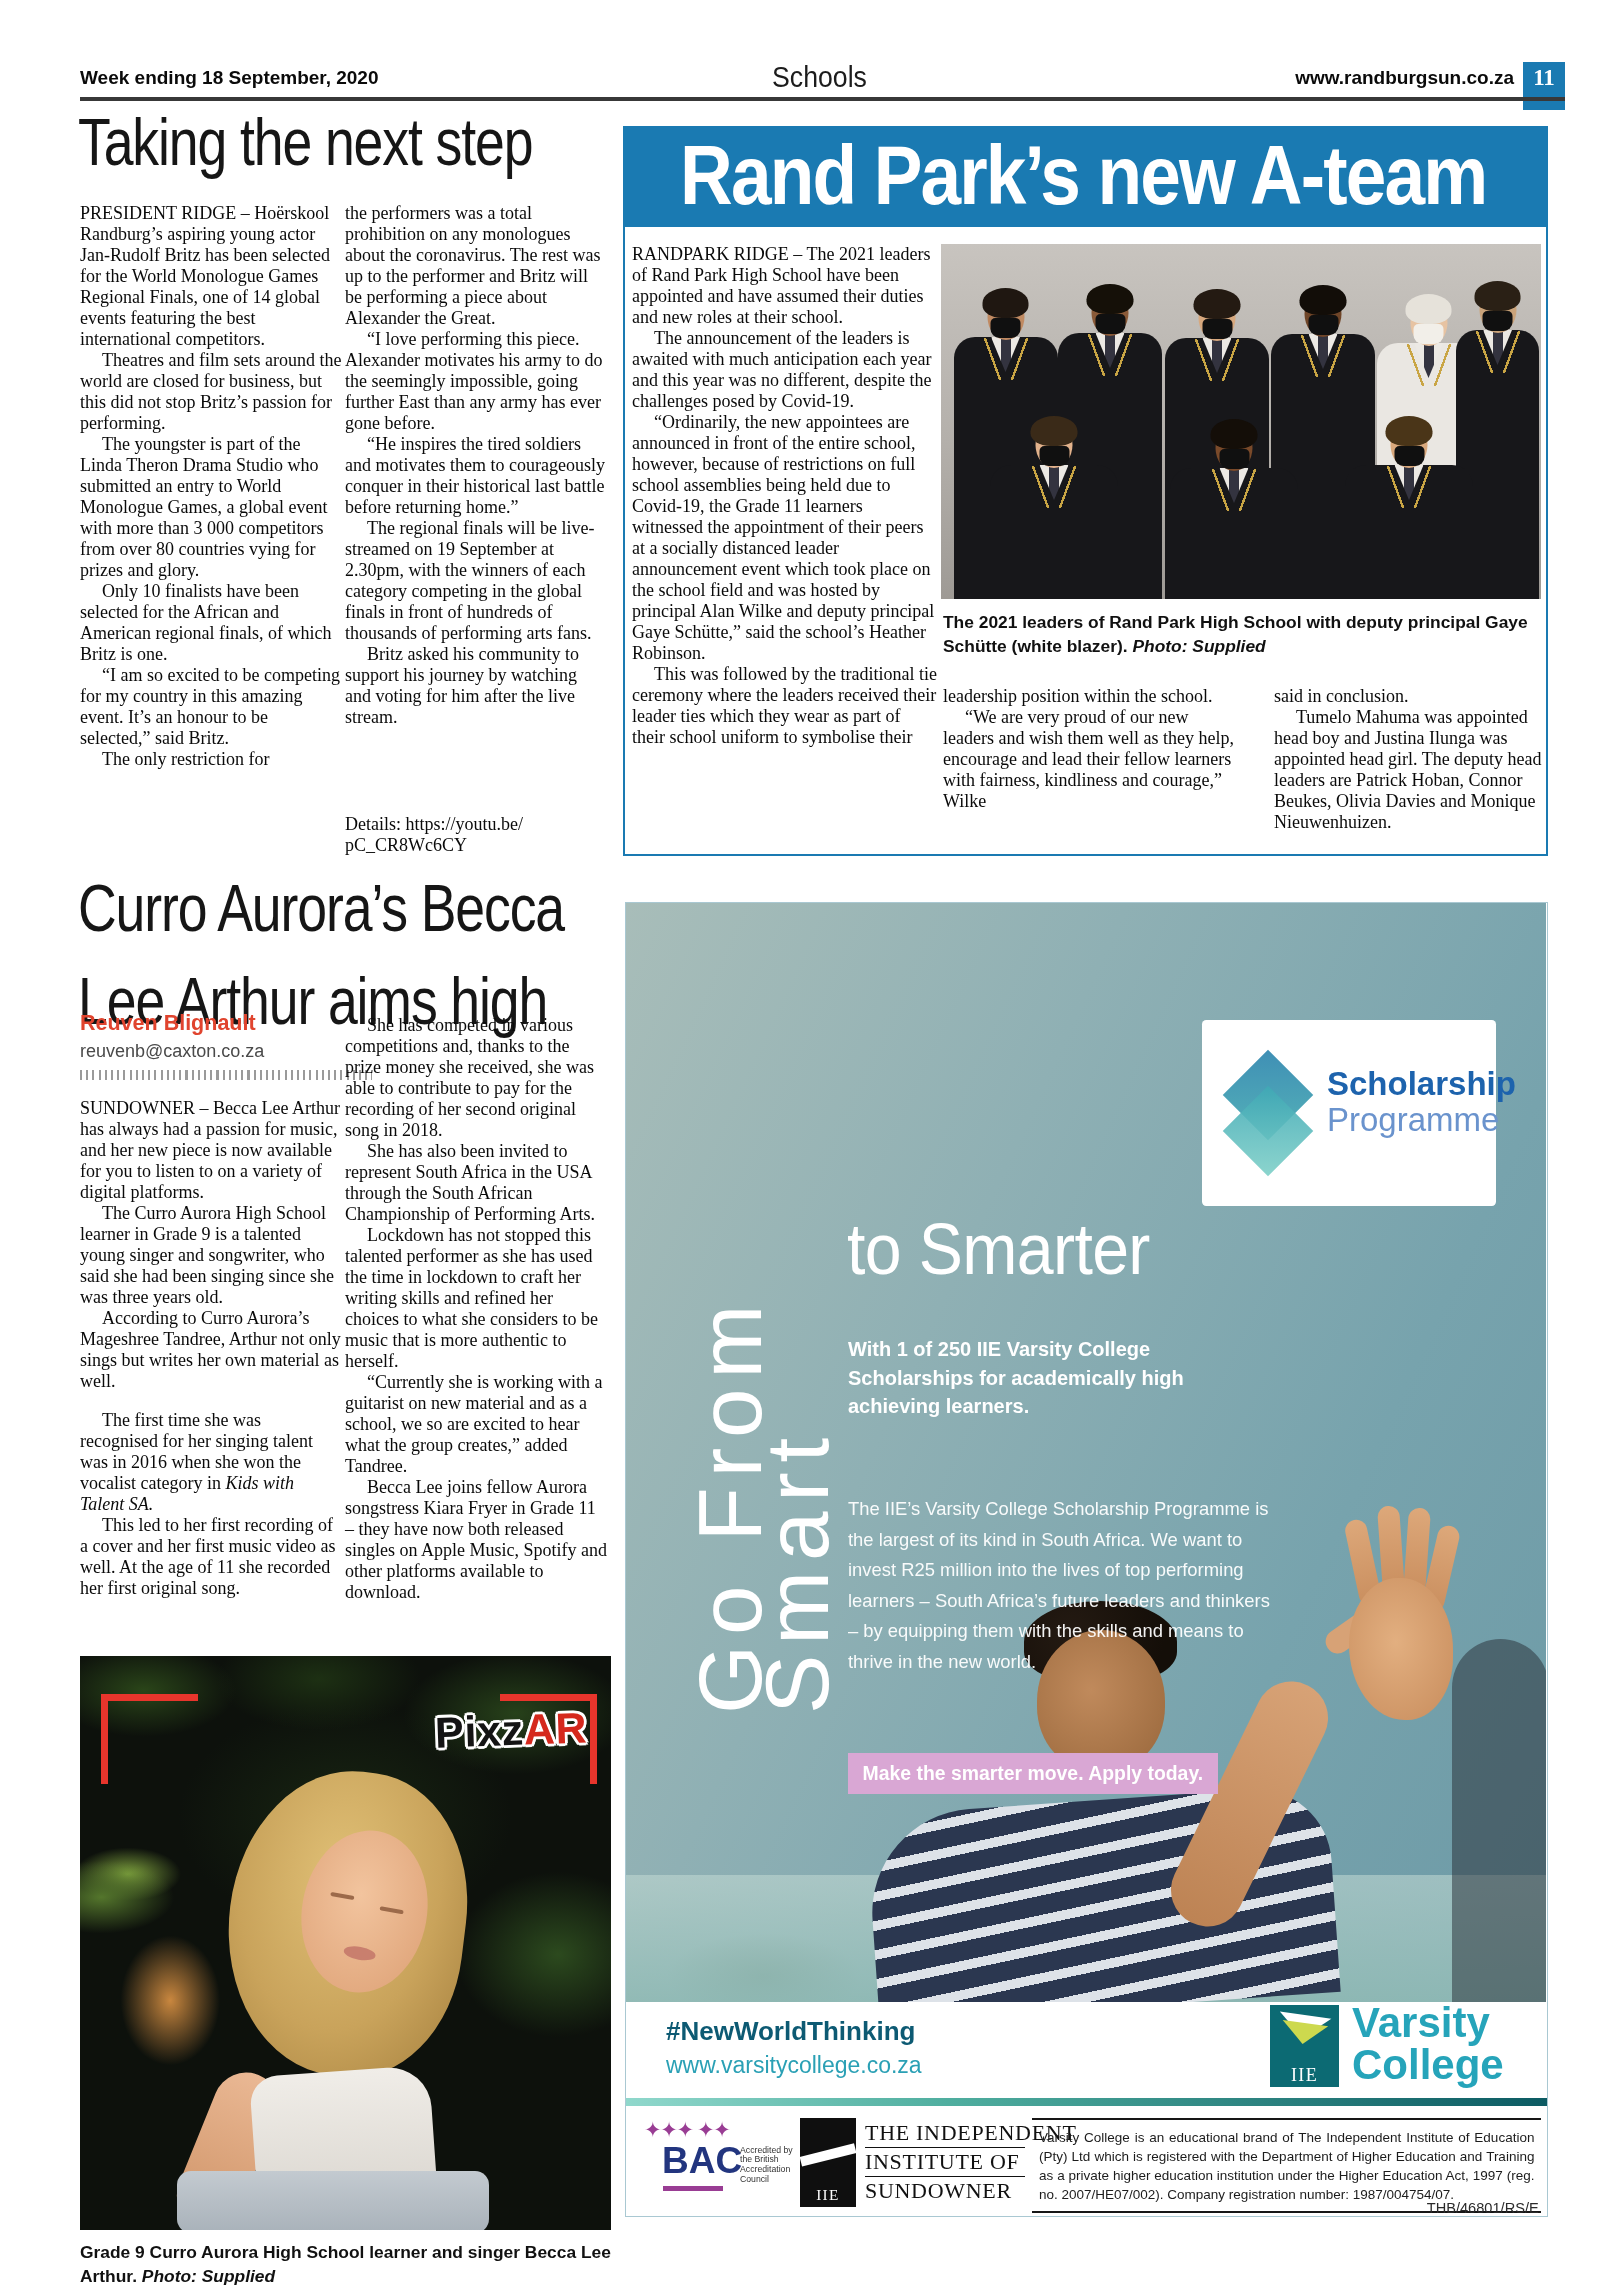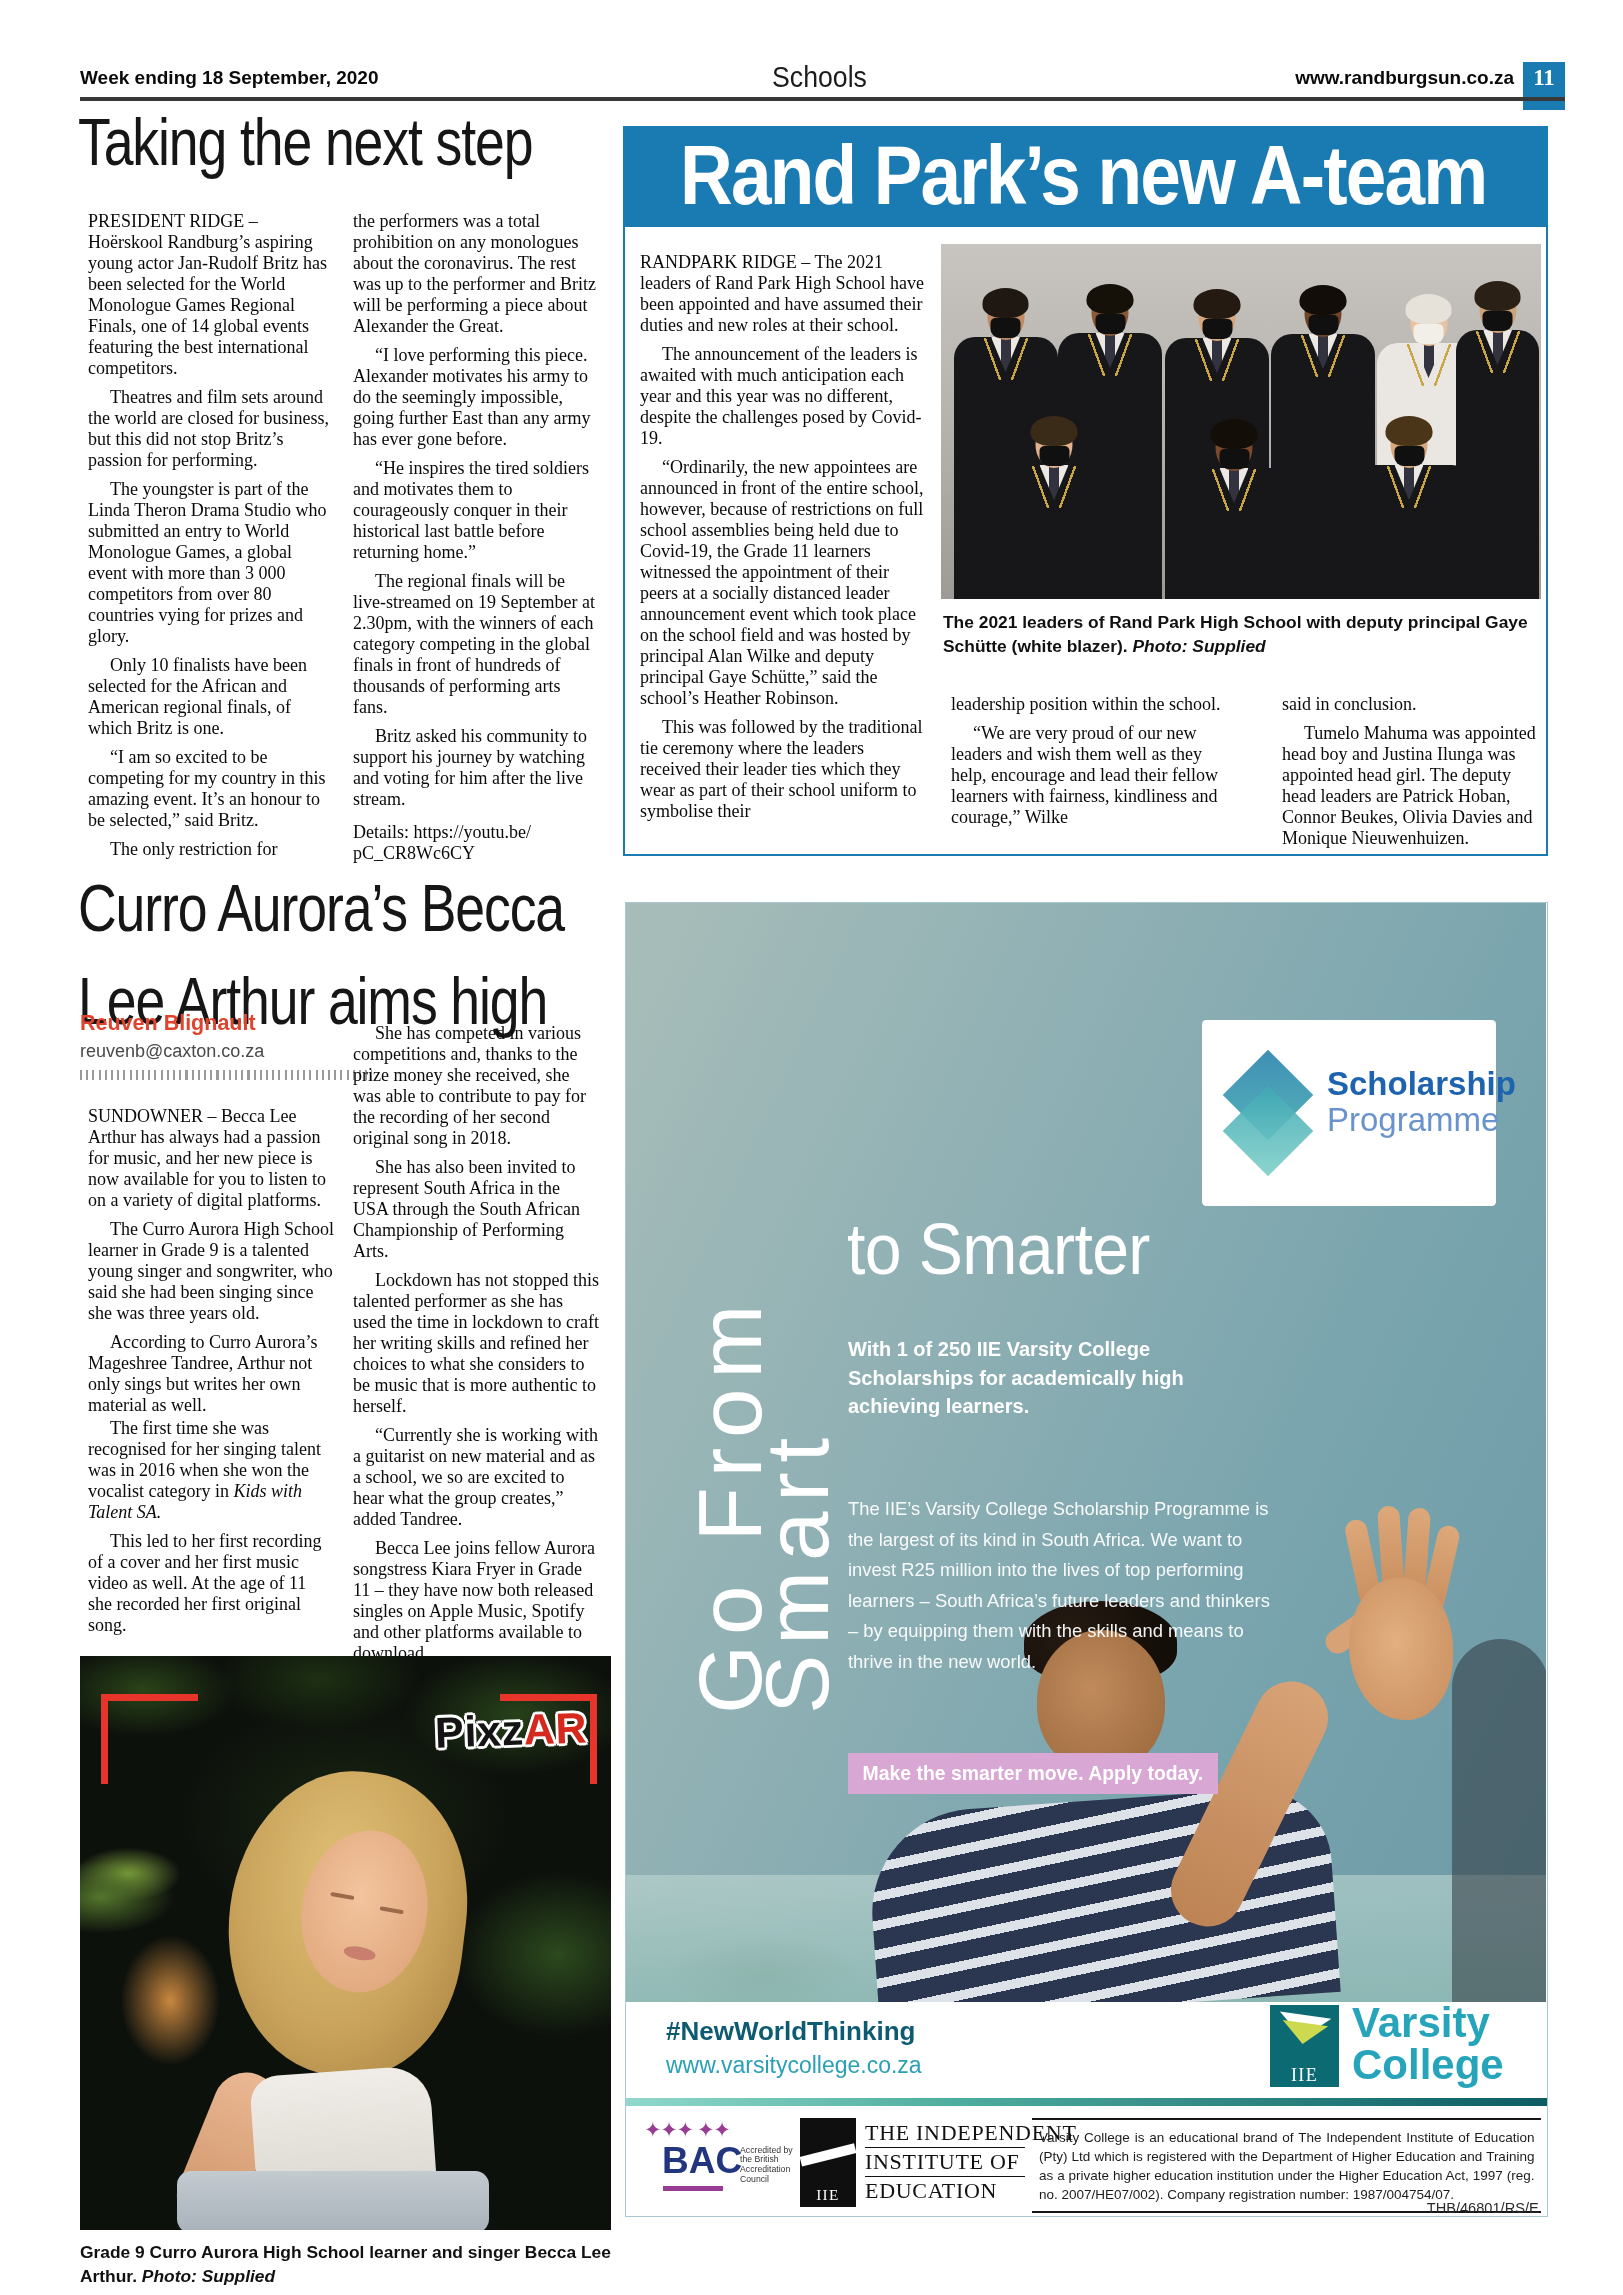--- a/index.html
+++ b/index.html
@@ -12,21 +12,21 @@
   #hdr-section{left:0;right:0;top:61px;text-align:center;font-size:29px;font-weight:400;
                letter-spacing:0;color:#1c1c1c;transform:scaleX(.92);}
   #hdr-site{right:125px;top:67px;font-size:19px;font-weight:bold;}
   #hdr-badge{right:74px;top:62px;width:42px;height:48px;background:#1a7ab2;color:#fff;
              font-size:23px;font-weight:bold;text-align:center;line-height:32px;}
   #hdr-rule{left:80px;right:74px;top:97px;height:3.5px;background:#383838;}
   
   .light-head{font-family:"Liberation Sans",sans-serif;font-weight:400;color:#161616;letter-spacing:-1.4px;}
   .light-head .ln{display:inline-block;transform:scaleX(.8);transform-origin:left bottom;white-space:nowrap;}
   .serif-col{font-size:18px;line-height:21px;text-align:left;}
-  .para{margin:8px;}
+  .para{margin:0;}
   .ind{text-indent:22px;}
   .byline{font-family:"Liberation Sans",sans-serif;font-weight:bold;font-size:21.5px;color:#e0442e;}
   .email{font-family:"Liberation Sans",sans-serif;font-size:18px;color:#4a4a4a;}
   .ticks{height:10.4px;background:repeating-linear-gradient(90deg,#9a9a9a 0 2.1px,transparent 2.1px 6.2px);}
   .caption{font-family:"Liberation Sans",sans-serif;font-weight:bold;font-size:17.4px;line-height:23.6px;color:#111;}
   .caption em{font-style:italic;}
   
   #a2-box{left:623px;top:126px;width:925px;height:730px;border:2.8px solid #1a7ab2;box-sizing:border-box;}
   #a2-banner{left:0;right:0;top:0;height:99px;background:#1a7ab2;text-align:left;overflow:hidden;}
   #a2-banner .bt{display:inline-block;font-family:"Liberation Sans",sans-serif;font-weight:bold;color:#fff;
@@ -341,21 +341,21 @@
       <div id="bac-name">BAC</div>
       <div id="bac-tag">Accredited by the British Accreditation Council</div>
       <div id="bac-bar"></div>
     </div>
 
     <div class="abs" id="iie-edu">
       <div id="iie-mark"></div>
       <div id="iie-words">
         <div class="iw">THE INDEPENDENT</div>
         <div class="iw">INSTITUTE OF</div>
-        <div class="iw">EDUCATION</div>
+        <div class="iw">SUNDOWNER</div>
       </div>
     </div>
 
     <div class="abs" id="ad-disclaimer">Varsity College is an educational brand of The Independent Institute of Education (Pty) Ltd which is registered with the Department of Higher Education and Training as a private higher education institution under the Higher Education Act, 1997 (reg. no. 2007/HE07/002). Company registration number: 1987/004754/07.</div>
     <div class="abs" id="ad-ref">THB/46801/RS/E</div>
   </div>
 
 </div>
 
 

